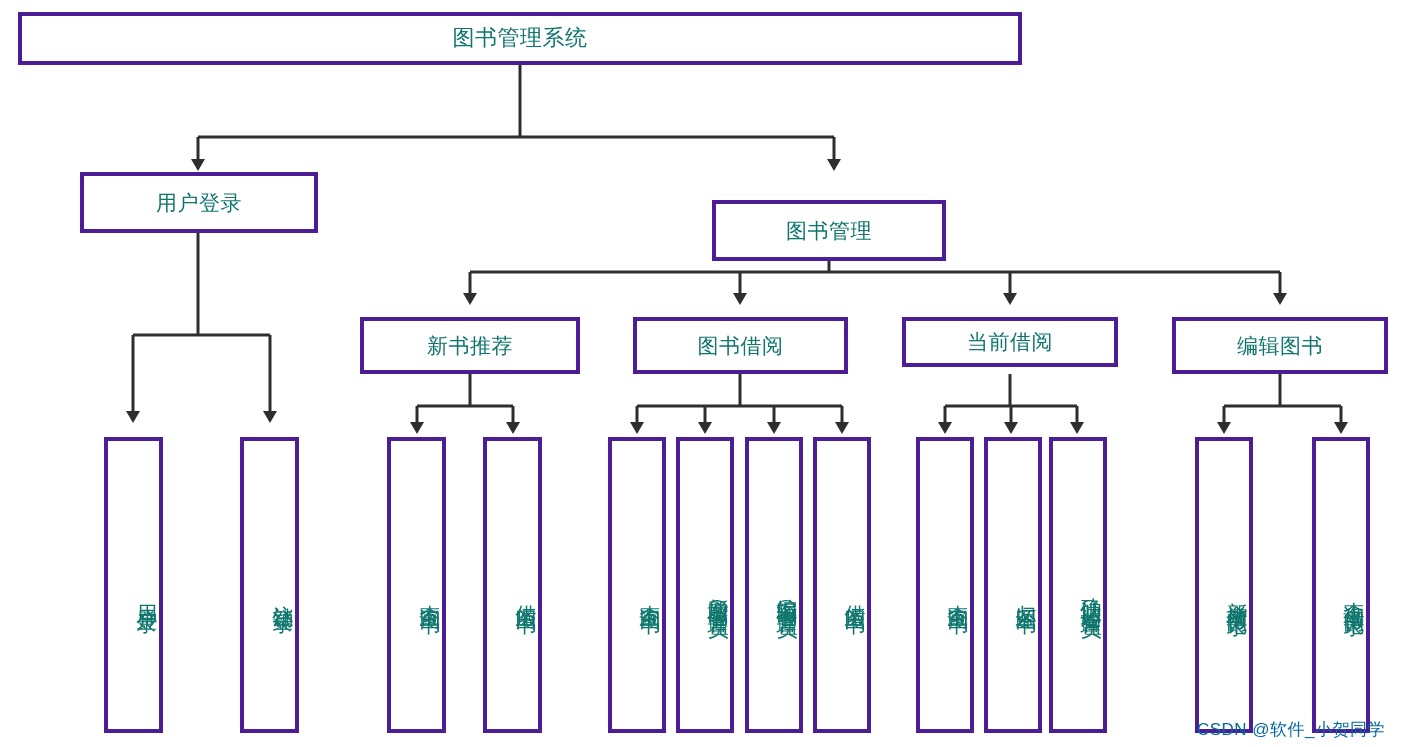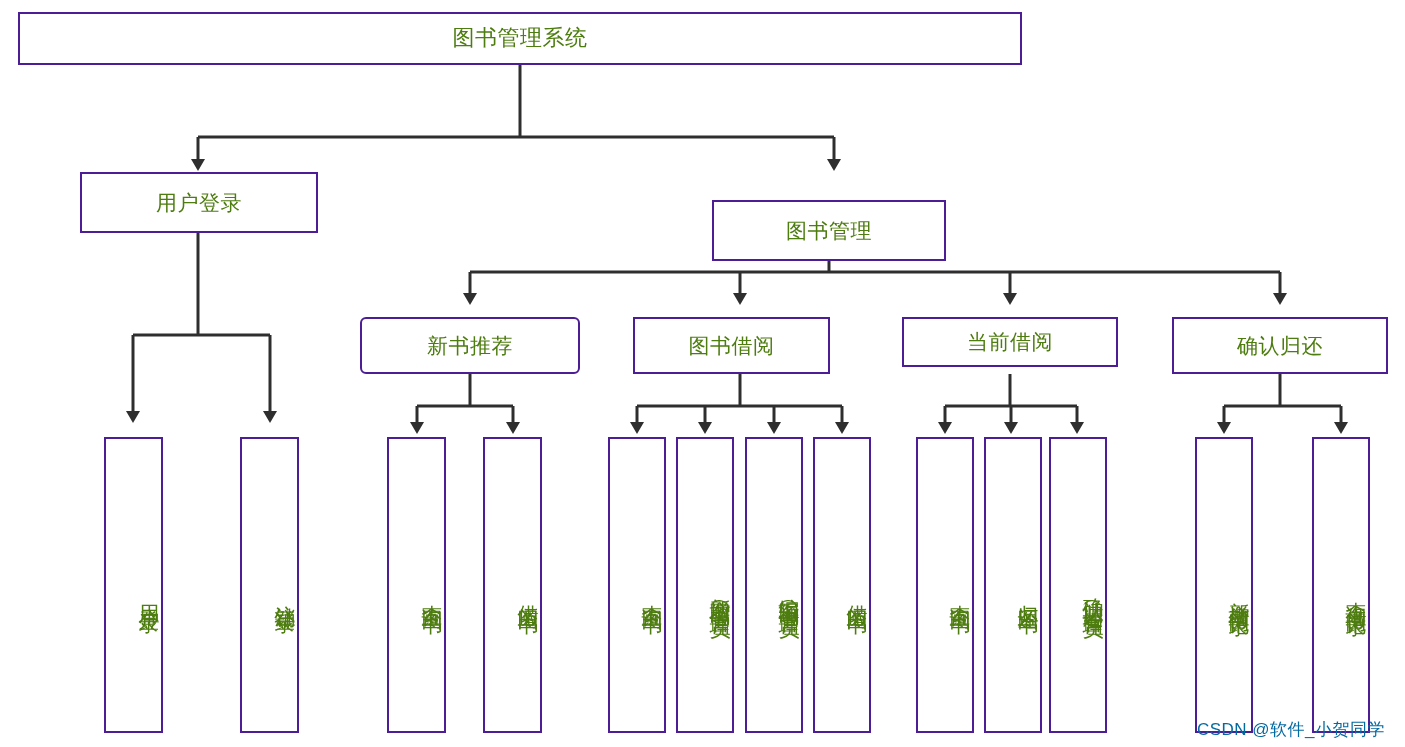--- a/index.html
+++ b/index.html
@@ -22,25 +22,25 @@
     left: 0;
     top: 0;
     width: 1405px;
     height: 747px;
     pointer-events: none;
   }
   .node {
     position: absolute;
     box-sizing: border-box;
     background: #ffffff;
-    border: 2px solid #4c1d95;
+    border: 4px solid #4c1d95;
     display: flex;
     align-items: center;
     justify-content: center;
-    color: #4d7c0f;
+    color: #0f766e;
   }
   .node.h {
     font-size: 21px;
     letter-spacing: 0.5px;
     line-height: 1.1;
   }
   .node.root { font-size: 22px; }
   .node.v {
     font-size: 21px;
     writing-mode: vertical-rl;
@@ -121,31 +121,31 @@
     <span>图书管理系统</span>
   </div>
 
   <div class="node h" style="left:80px; top:172px; width:238px; height:61px;">
     <span>用户登录</span>
   </div>
   <div class="node h" style="left:712px; top:172px; width:234px; height:61px;margin-top:28px;">
     <span>图书管理</span>
   </div>
 
-  <div class="node h" style="left:360px; top:317px; width:220px; height:57px;border-radius:6px;">
+  <div class="node h" style="left:360px; top:317px; width:220px; height:57px;">
     <span>新书推荐</span>
   </div>
-  <div class="node h" style="left:633px; top:317px; width:197px; height:57px;">
+  <div class="node h" style="left:633px; top:317px; width:215px; height:57px;">
     <span>图书借阅</span>
   </div>
   <div class="node h" style="left:902px; top:317px; width:216px; height:50px;">
     <span>当前借阅</span>
   </div>
   <div class="node h" style="left:1172px; top:317px; width:216px; height:57px;">
-    <span>确认归还</span>
+    <span>编辑图书</span>
   </div>
 
   <div class="node v" style="left:104px; top:437px; width:59px; height:296px;">
     <span>用户登录</span>
   </div>
   <div class="node v" style="left:240px; top:437px; width:59px; height:296px;">
     <span>注销登录</span>
   </div>
 
   <div class="node v" style="left:387px; top:437px; width:59px; height:296px;">

